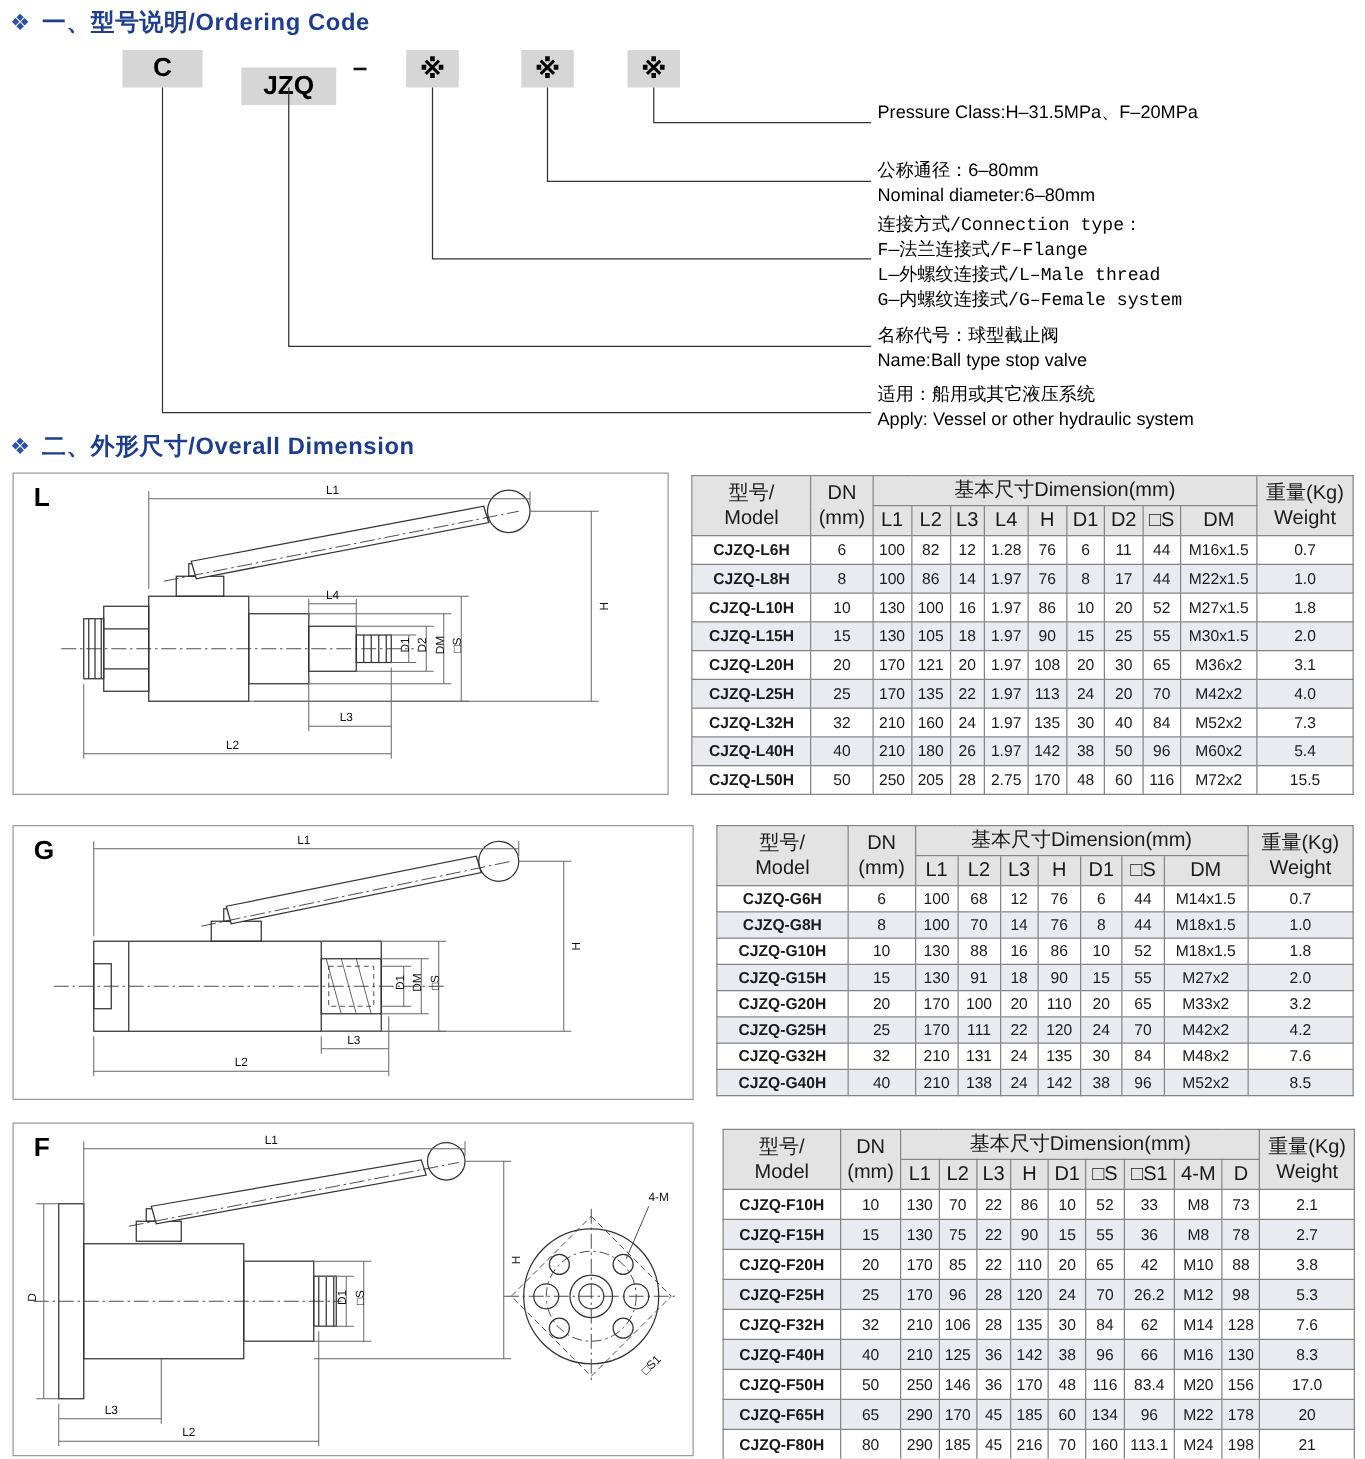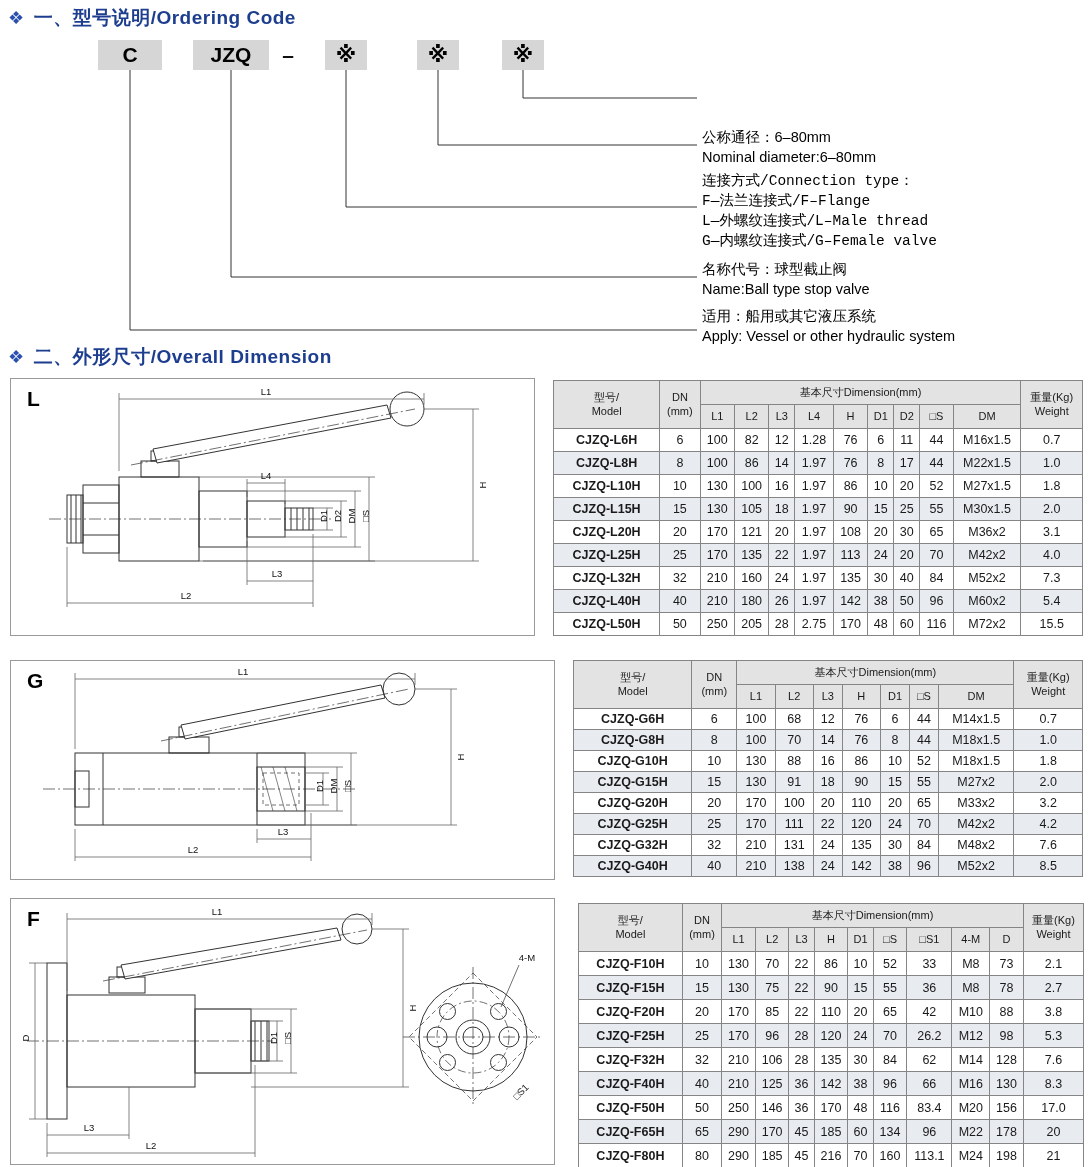--- a/index.html
+++ b/index.html
@@ -28,65 +28,66 @@
   .fig-box { position:absolute; border:1px solid #999; background:#fff; }
   .fig-label { position:absolute; left:16px; top:8px; font-size:21px; font-weight:bold; color:#000; }
   .fig-box svg { position:absolute; left:0; top:0; }
   svg text { font-family:"Liberation Sans","DejaVu Sans",sans-serif; font-size:9.5px; fill:#111; }
   .tbl-wrap { position:absolute; }
   .dim-table { width:100%; border-collapse:collapse; table-layout:auto; font-size:12.5px; }
   .dim-table th, .dim-table td {
     border:1px solid #858585; text-align:center; vertical-align:middle;
     padding:1px 3px; white-space:nowrap; font-weight:normal; color:#1a1a1a;
   }
-  .dim-table thead th { background:#e3e3e3; white-space:pre-line; line-height:1.25; font-size:11px; height:24px;margin-top:31px; }
+  .dim-table thead th { background:#e3e3e3; white-space:pre-line; line-height:1.25; font-size:16px; height:24px;margin-top:31px; }
   .dim-table tbody tr:nth-child(even) { background:#e8ecf1; }
   .tbl-L td { height:23px; }
   .tbl-G td { height:21px; }
   .tbl-F td { height:24px; }
   .dim-table td:first-child { min-width:86px;font-weight:bold; }
 </style>
 </head>
 <body>
 
 <div id="page">
 
   <div class="sec-title" style="left:8px; top:5px;">
     <span class="diamond">❖</span>
     <span>一、型号说明/Ordering Code</span>
   </div>
 
   <div class="code-box" style="left:98px; width:64px;">C</div>
-  <div class="code-box" style="left:193px; width:76px;">JZQ</div>
+  <div class="code-box" style="left:193px; width:76px;margin-top:14px;">JZQ</div>
   <div class="code-dash" style="left:278px; width:20px;">–</div>
   <div class="code-box" style="left:325px; width:42px;">※</div>
   <div class="code-box" style="left:417px; width:42px;">※</div>
   <div class="code-box" style="left:502px; width:42px;">※</div>
 
   <svg class="connector-svg">
     <g stroke="#333" stroke-width="1" fill="none">
       <polyline points="523,70 523,98 697,98"></polyline>
       <polyline points="438,70 438,145 697,145"></polyline>
       <polyline points="346,70 346,207 697,207"></polyline>
       <polyline points="231,70 231,277 697,277"></polyline>
       <polyline points="130,70 130,330 697,330"></polyline>
     </g>
   </svg>
 
   <div class="callout" style="top:80px;">
+    <div>Pressure Class:H–31.5MPa、F–20MPa</div>
   </div>
   <div class="callout" style="top:127px;">
     <div>公称通径：6–80mm</div>
     <div>Nominal diameter:6–80mm</div>
   </div>
   <div class="callout" style="top:171px;font-family:Liberation Mono, monospace;">
     <div>连接方式/Connection type：</div>
     <div>F—法兰连接式/F–Flange</div>
     <div>L—外螺纹连接式/L–Male thread</div>
-    <div>G—内螺纹连接式/G–Female valve</div>
+    <div>G—内螺纹连接式/G–Female system</div>
   </div>
   <div class="callout" style="top:259px;">
     <div>名称代号：球型截止阀</div>
     <div>Name:Ball type stop valve</div>
   </div>
   <div class="callout" style="top:306px;">
     <div>适用：船用或其它液压系统</div>
     <div>Apply: Vessel or other hydraulic system</div>
   </div>
 

